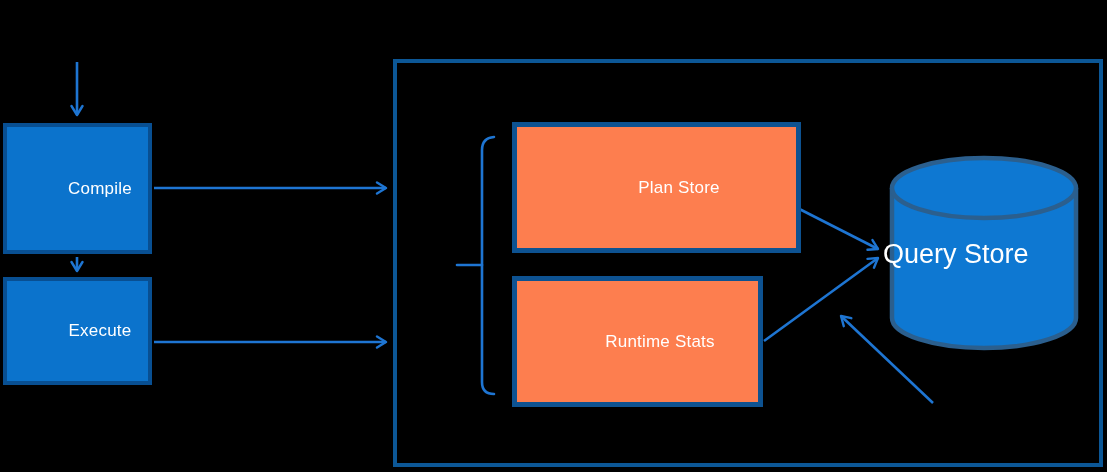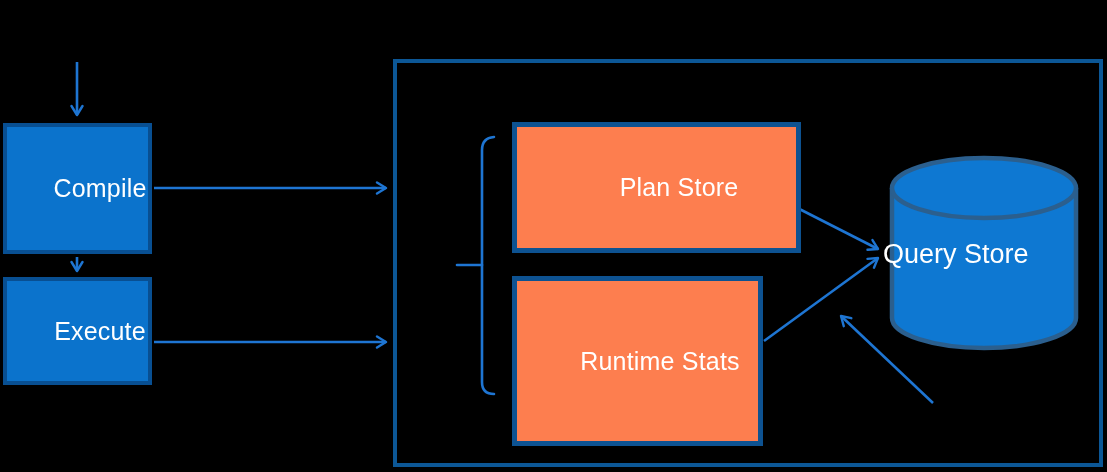--- a/index.html
+++ b/index.html
@@ -16,21 +16,21 @@
     left: 0; top: 0;
     width: 1107px; height: 472px;
   }
   .node {
     position: absolute;
     box-sizing: border-box;
     display: flex;
     align-items: center;
     justify-content: center;
     color: #ffffff;
-    font-size: 25px;
+    font-size: 17px;
     font-weight: 400;
     letter-spacing: 0.2px;
     text-align: center;
     padding-left: 45px;
   }
   .process {
     background: #0b73cc;
     border: 4px solid #084f92;
   }
   .store {
@@ -41,21 +41,21 @@
   #execute-box  { left: 3px;  top: 277px; width: 149px; height: 108px; }
   #container-box {
     position: absolute;
     box-sizing: border-box;
     left: 393px; top: 59px;
     width: 710px; height: 408px;
     border: 4px solid #0c5796;
     background: transparent;
   }
   #plan-store-box    { left: 512px; top: 122px; width: 289px; height: 131px; }
-  #runtime-stats-box { left: 512px; top: 276px; width: 251px; height: 170px; }
+  #runtime-stats-box { left: 512px; top: 276px; width: 251px; height: 131px; }
   #cylinder-label {
     position: absolute;
     left: 883px; top: 237px;
     width: 200px;
     color: #ffffff;
     font-size: 27px;
     line-height: 35px;
   }
 </style>
 </head>

